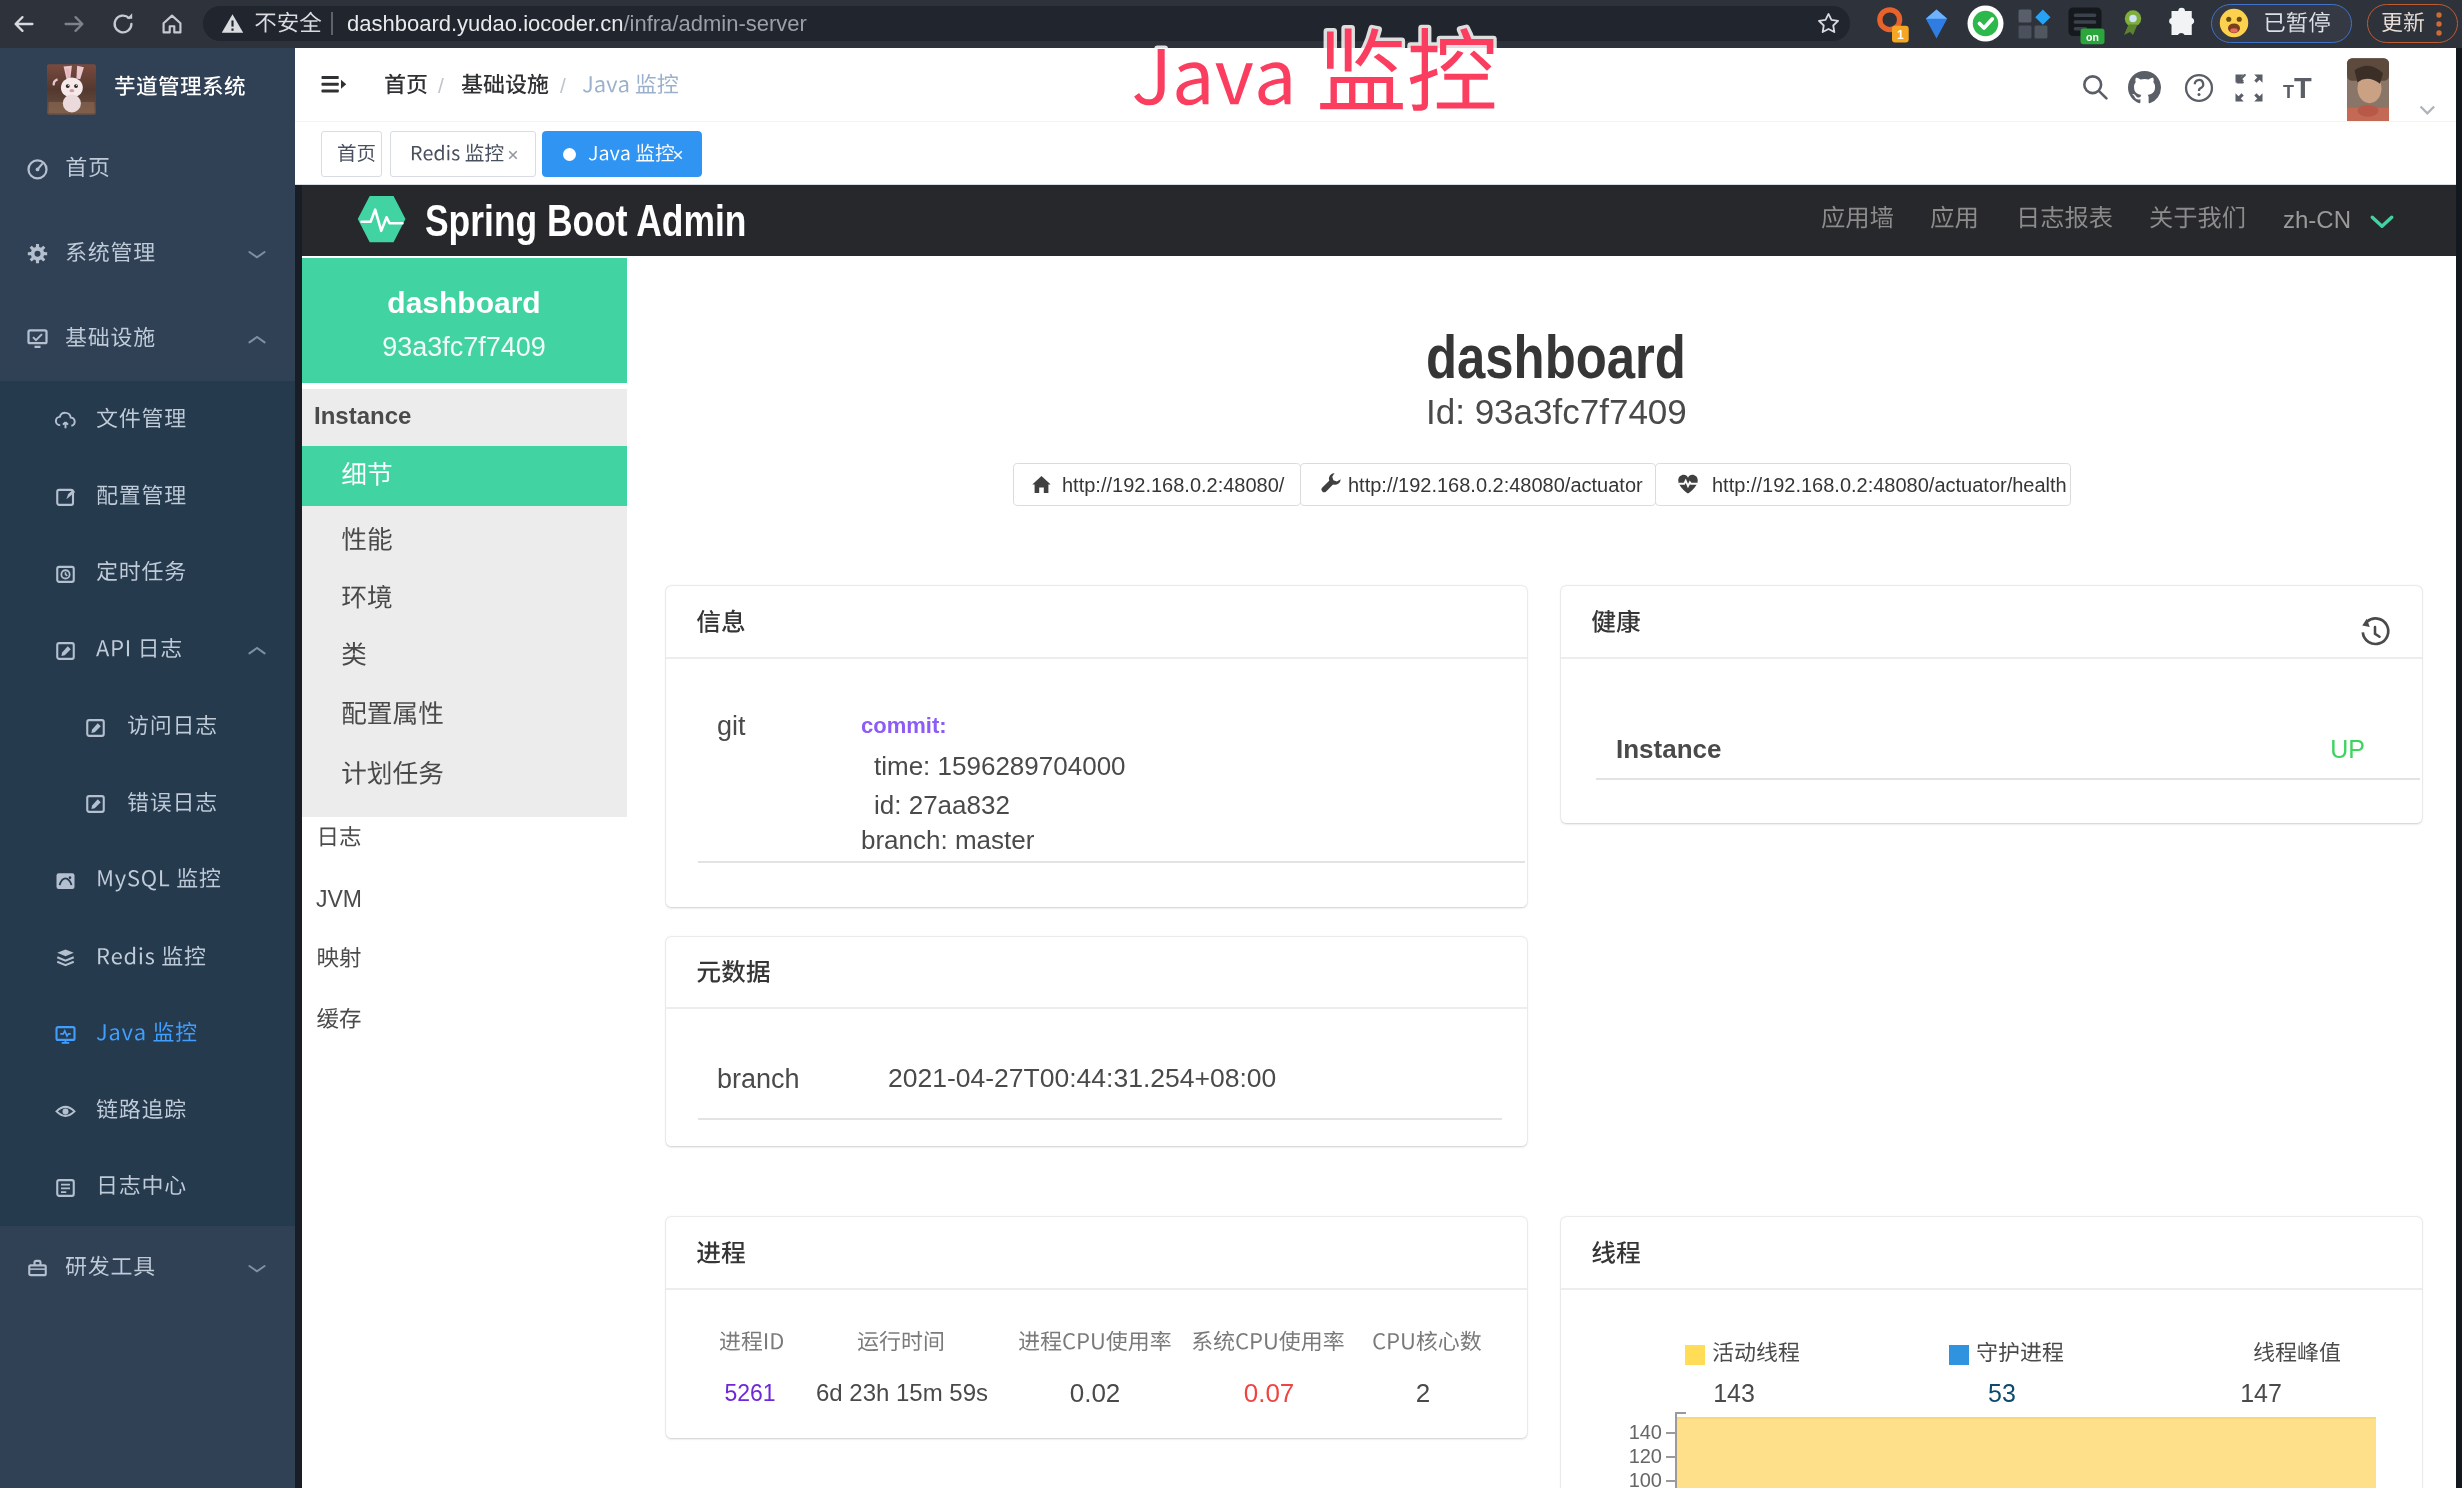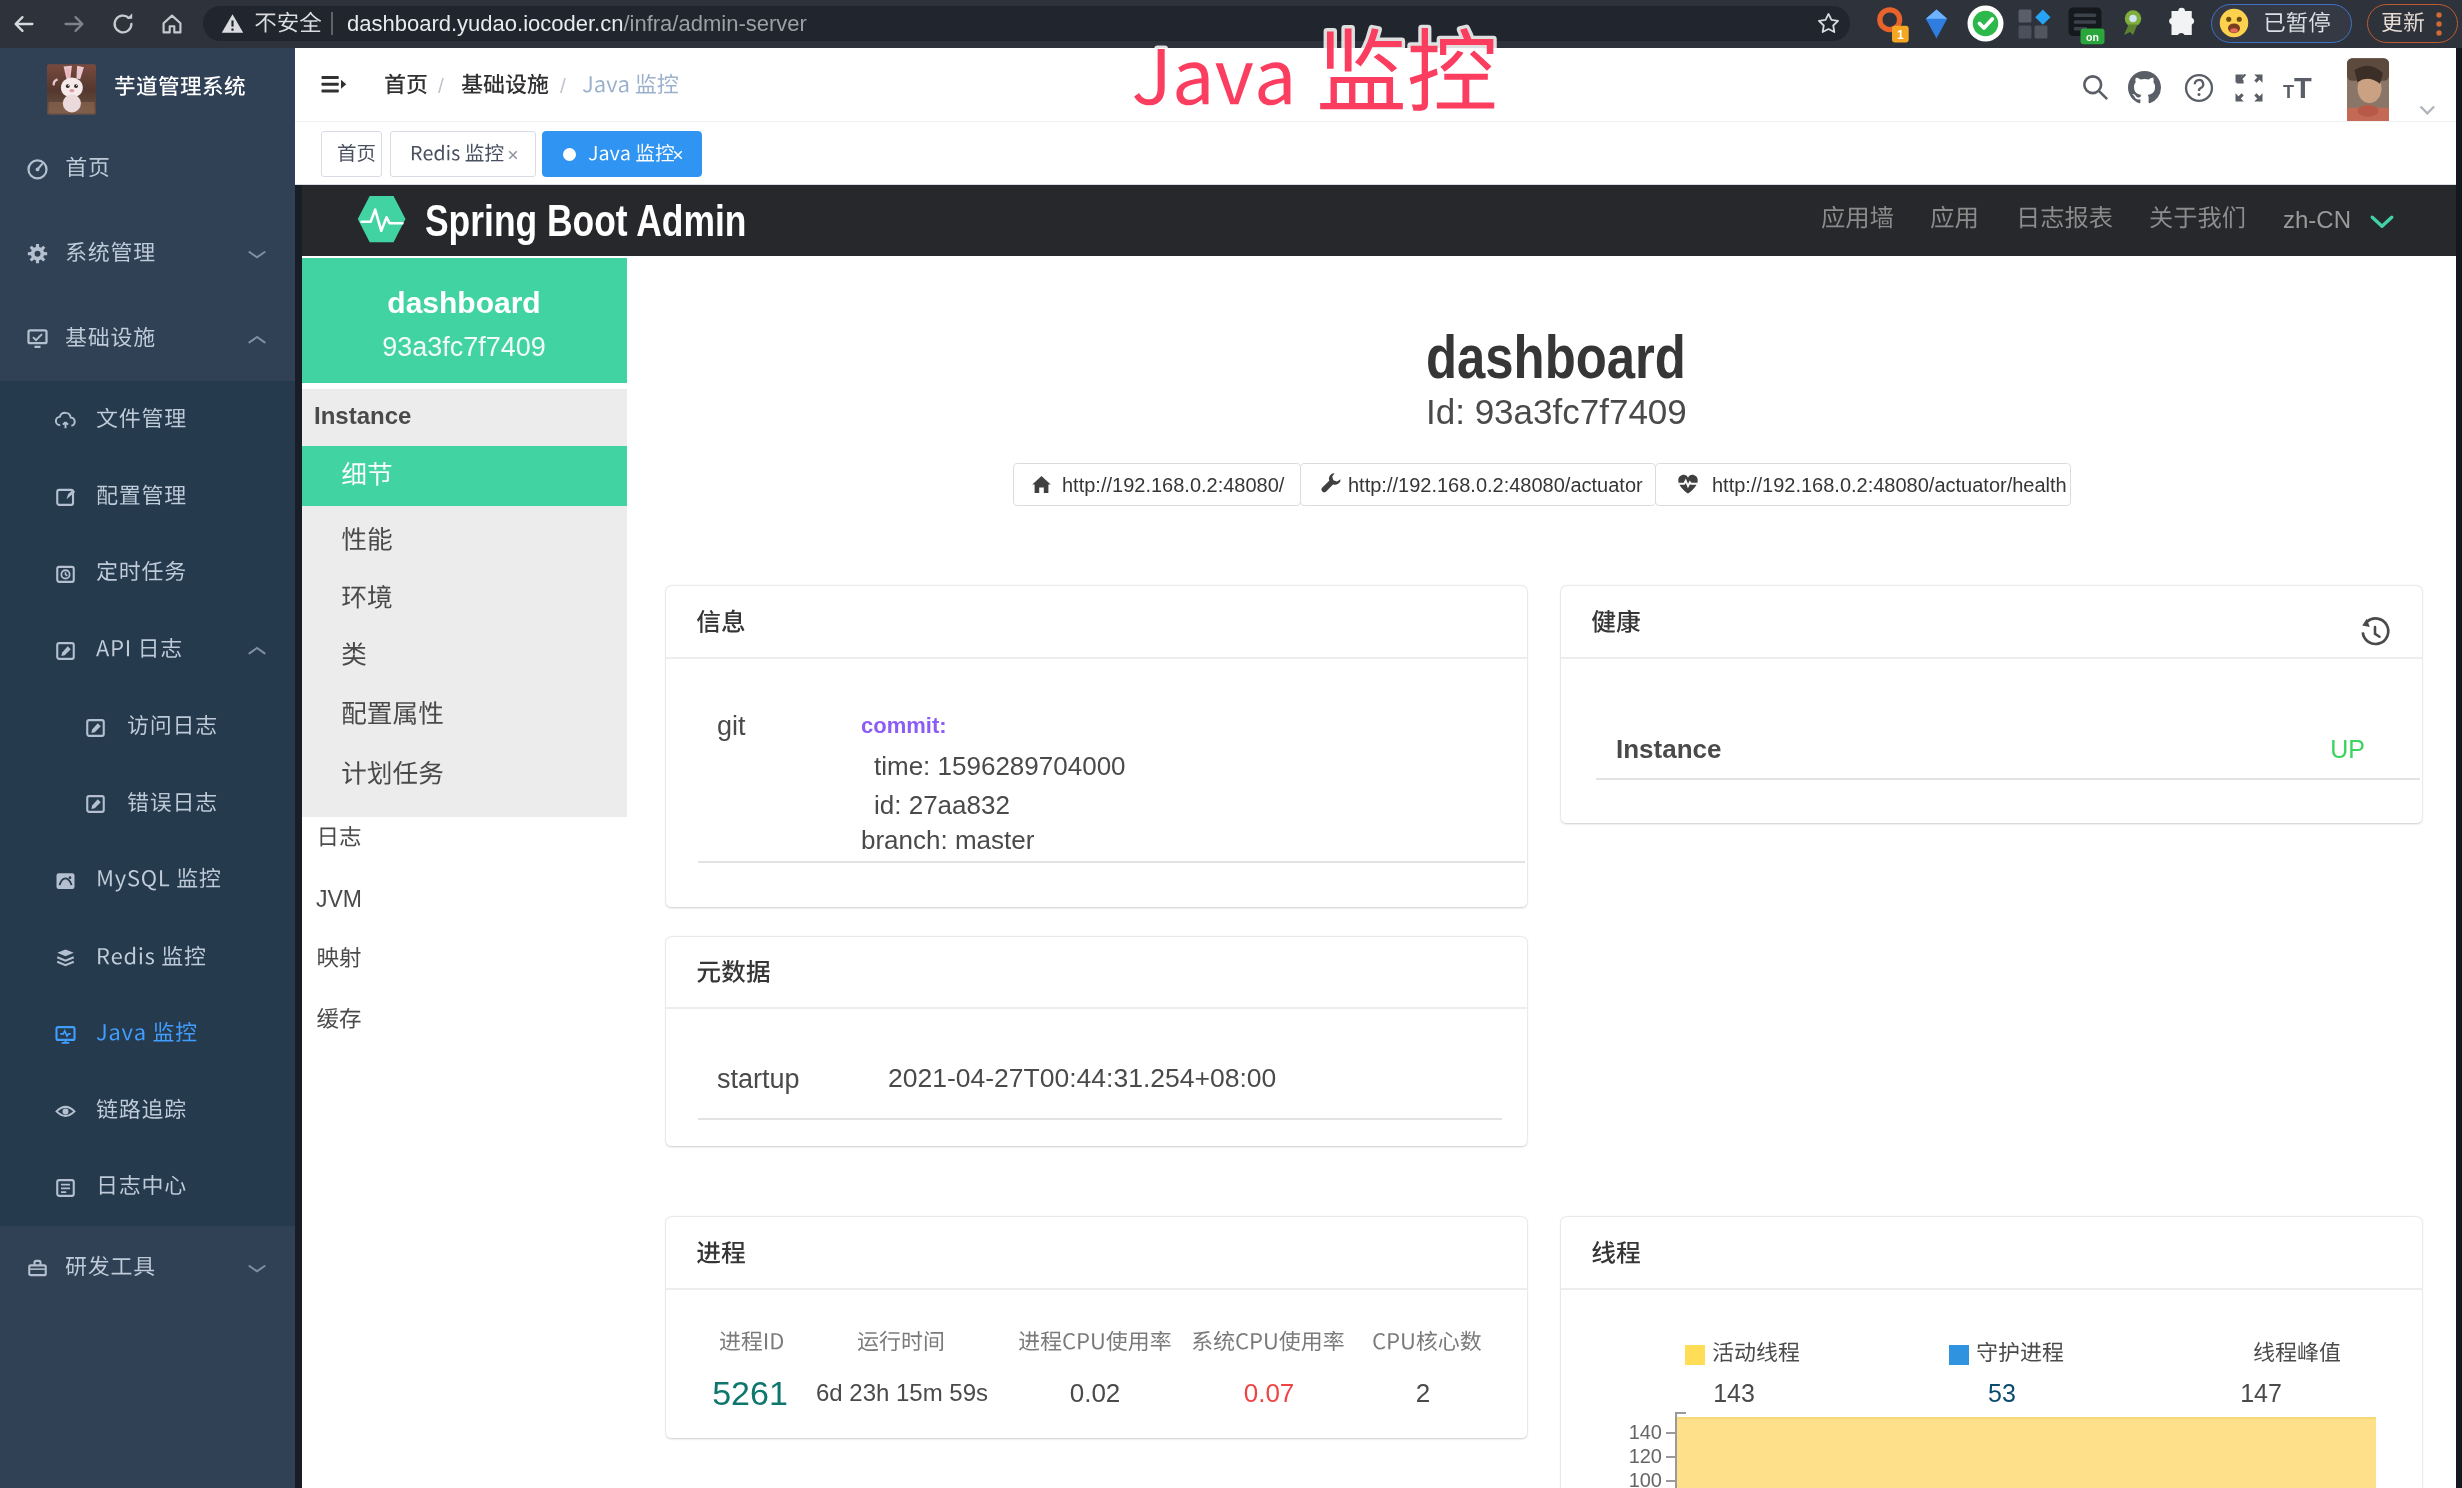--- a/index.html
+++ b/index.html
@@ -411,21 +411,21 @@
     <path d="M21 12v9l6 4" fill="none" stroke="#4a4a4a" stroke-width="3.4" stroke-linecap="round"></path>
   </svg>
 <div class="abs" style="left:1616px;top:749px;margin-top:-16px;font-size:26px;line-height:32px;color:#4a4a4a;font-weight:700;white-space:nowrap;">Instance</div>
 <div class="abs" style="left:2365px;transform:translateX(-100%);top:749px;margin-top:-15px;font-size:25px;line-height:31px;color:#3bd45e;font-weight:400;white-space:nowrap;">UP</div>
 <div class="abs" style="left:1596px;top:778px;width:824px;height:1.5px;background:#e3e3e3;"></div>
 <div class="abs" style="left:666px;top:937px;width:861px;height:209px;background:#fff;border-radius:5.3px;box-shadow:0 0.8px 2.3px rgba(10,10,10,0.18), 0 0 0 0.8px rgba(10,10,10,0.04);"></div>
 <svg style="position:absolute;left:696px;top:959px;overflow:visible;" width="75" height="30" viewBox="0 0 99 40">
     <path fill="#363636" d="M4.8 3.6V6.7H28.3V3.6ZM1.8 12.8V15.8H9.9C9.4 21.7 8.3 26.6 1.3 29.2C2 29.8 2.9 31 3.3 31.7C11.1 28.6 12.6 22.8 13.2 15.8H18.9V26.9C18.9 30.2 19.8 31.3 23.1 31.3C23.8 31.3 26.8 31.3 27.5 31.3C30.6 31.3 31.4 29.6 31.8 23.8C30.9 23.6 29.6 23 28.8 22.5C28.7 27.4 28.5 28.3 27.3 28.3C26.5 28.3 24.1 28.3 23.6 28.3C22.3 28.3 22.1 28.1 22.1 26.9V15.8H31.2V12.8Z M47.4 1.7C46.8 3 45.8 4.9 45 6L47 7C47.9 5.9 48.9 4.3 50 2.8ZM35.6 2.8C36.5 4.2 37.3 6 37.6 7.1L39.9 6.1C39.6 4.9 38.7 3.2 37.9 1.9ZM46 20.8C45.3 22.2 44.4 23.5 43.3 24.6C42.2 24.1 41.1 23.5 40 23L41.2 20.8ZM36.2 24.1C37.8 24.7 39.5 25.5 41.1 26.4C39.1 27.7 36.7 28.7 34.2 29.2C34.7 29.8 35.3 30.9 35.6 31.6C38.6 30.8 41.3 29.6 43.7 27.8C44.7 28.4 45.6 29 46.4 29.5L48.2 27.5C47.5 27 46.6 26.5 45.7 25.9C47.4 24 48.7 21.6 49.5 18.7L47.9 18.1L47.4 18.2H42.5L43.1 16.7L40.4 16.2C40.1 16.8 39.9 17.5 39.5 18.2H35.2V20.8H38.2C37.6 22 36.8 23.1 36.2 24.1ZM41.1 1.2V7.2H34.6V9.7H40.2C38.5 11.6 36.2 13.4 34.1 14.3C34.6 14.9 35.3 15.9 35.7 16.6C37.6 15.6 39.5 14 41.1 12.3V15.8H44V11.6C45.5 12.7 47.2 14.1 47.9 14.8L49.6 12.6C48.9 12.2 46.5 10.7 44.9 9.7H50.6V7.2H44V1.2ZM53.5 1.4C52.7 7.2 51.2 12.8 48.6 16.3C49.3 16.7 50.5 17.7 51 18.2C51.7 17.1 52.4 15.9 53 14.6C53.7 17.5 54.5 20.1 55.6 22.5C53.8 25.5 51.3 27.8 47.9 29.4C48.4 30 49.2 31.3 49.5 31.9C52.8 30.2 55.3 28.1 57.2 25.4C58.7 28 60.7 30 63.2 31.5C63.6 30.8 64.5 29.6 65.2 29.1C62.6 27.7 60.5 25.4 58.8 22.5C60.5 19.2 61.6 15.2 62.3 10.3H64.4V7.5H55.3C55.7 5.6 56.1 3.7 56.4 1.8ZM59.4 10.3C58.9 13.7 58.2 16.7 57.3 19.2C56.2 16.5 55.3 13.5 54.8 10.3Z M82 21.3V31.8H84.7V30.7H93.9V31.7H96.8V21.3H90.6V17.6H97.6V14.9H90.6V11.6H96.6V2.6H78.8V12.6C78.8 17.8 78.6 25 75.2 30.1C75.9 30.4 77.2 31.3 77.7 31.8C80.4 28 81.4 22.4 81.7 17.6H87.6V21.3ZM81.9 5.3H93.7V8.9H81.9ZM81.9 11.6H87.6V14.9H81.8L81.9 12.6ZM84.7 28.1V23.9H93.9V28.1ZM71.1 1.2V7.7H67.3V10.6H71.1V17.2L66.9 18.4L67.6 21.4L71.1 20.3V28.1C71.1 28.5 71 28.6 70.6 28.6C70.2 28.6 69 28.6 67.7 28.6C68 29.4 68.4 30.8 68.5 31.5C70.6 31.5 71.9 31.4 72.8 30.9C73.7 30.4 74 29.6 74 28.1V19.4L77.6 18.3L77.3 15.4L74 16.4V10.6H77.6V7.7H74V1.2Z"></path>
   </svg>
 <div class="abs" style="left:666px;top:1007px;width:861px;height:1.5px;background:#ededed;"></div>
-<div class="abs" style="left:717px;top:1079px;margin-top:-16.7px;font-size:27px;line-height:34px;color:#4a4a4a;font-weight:400;white-space:nowrap;">startup</div>
+<div class="abs" style="left:717px;top:1079px;margin-top:-16.7px;font-size:27px;line-height:34px;color:#4a4a4a;font-weight:400;white-space:nowrap;">branch</div>
 <div class="abs" style="left:888px;top:1079px;margin-top:-16.7px;font-size:26.5px;line-height:33px;color:#4a4a4a;font-weight:400;white-space:nowrap;">2021-04-27T00:44:31.254+08:00</div>
 <div class="abs" style="left:698px;top:1118px;width:804px;height:1.5px;background:#e3e3e3;"></div>
 <div class="abs" style="left:666px;top:1217px;width:861px;height:221px;background:#fff;border-radius:5.3px;box-shadow:0 0.8px 2.3px rgba(10,10,10,0.18), 0 0 0 0.8px rgba(10,10,10,0.04);"></div>
 <svg style="position:absolute;left:696px;top:1240px;overflow:visible;" width="50" height="30" viewBox="0 0 66 40">
     <path fill="#363636" d="M2.4 3.6C4.2 5.2 6.4 7.6 7.4 9.1L9.8 7.2C8.7 5.7 6.4 3.4 4.6 1.8ZM23.5 2V7H18.7V1.9H15.6V7H11.2V10H15.6V13.1C15.6 13.9 15.6 14.6 15.6 15.4H11V18.4H15.2C14.7 20.6 13.6 22.8 11.5 24.5C12.1 24.9 13.3 26.1 13.7 26.7C16.5 24.6 17.8 21.5 18.3 18.4H23.5V26.4H26.5V18.4H31.3V15.4H26.5V10H30.6V7H26.5V2ZM18.7 10H23.5V15.4H18.7C18.7 14.6 18.7 13.9 18.7 13.2ZM8.8 13.1H1.6V16H5.8V24.9C4.4 25.5 2.7 26.9 1.1 28.6L3.1 31.5C4.6 29.4 6.1 27.4 7.2 27.4C8 27.4 9 28.4 10.5 29.3C12.8 30.7 15.6 31.1 19.7 31.1C23 31.1 28.7 30.9 31.1 30.7C31.1 29.8 31.6 28.3 32 27.5C28.7 27.9 23.6 28.1 19.9 28.1C16.1 28.1 13.2 27.9 11.1 26.6C10.1 26.1 9.4 25.5 8.8 25.1Z M51.1 5.1H60.1V10.6H51.1ZM48.2 2.5V13.2H63.1V2.5ZM47.8 21.9V24.6H54V28.2H45.7V31H64.9V28.2H57.1V24.6H63.4V21.9H57.1V18.4H64.2V15.7H47.1V18.4H54V21.9ZM44.6 1.6C42.1 2.7 37.9 3.7 34.2 4.3C34.6 4.9 35 6 35.1 6.7C36.5 6.5 38.1 6.3 39.6 6V10.5H34.5V13.4H39.2C37.9 16.9 35.8 20.9 33.8 23.2C34.3 23.9 35 25.2 35.3 26.1C36.9 24.2 38.3 21.4 39.6 18.3V31.8H42.6V18.1C43.6 19.4 44.7 21 45.2 21.9L47 19.4C46.4 18.6 43.5 15.7 42.6 14.9V13.4H46.5V10.5H42.6V5.3C44.1 4.9 45.5 4.5 46.8 4Z"></path>
   </svg>
 <div class="abs" style="left:666px;top:1288px;width:861px;height:1.5px;background:#ededed;"></div>
 <svg style="position:absolute;left:719px;top:1330px;overflow:visible;" width="65" height="26.5" viewBox="0 0 86 35">
     <path fill="#7a7a7a" d="M2.3 3C3.9 4.4 5.9 6.5 6.8 7.9L8.5 6.5C7.5 5.2 5.5 3.2 3.9 1.8ZM20.9 1.8V6.4H16.1V1.8H13.9V6.4H9.8V8.5H13.9V11.9L13.9 13.7H9.7V15.8H13.7C13.2 18 12.3 20.2 10.1 21.8C10.6 22.1 11.4 22.9 11.7 23.4C14.2 21.4 15.4 18.6 15.8 15.8H20.9V23.2H23.1V15.8H27.4V13.7H23.1V8.5H26.8V6.4H23.1V1.8ZM16.1 8.5H20.9V13.7H16L16.1 11.9ZM7.6 11.7H1.5V13.7H5.5V22C4.1 22.5 2.6 23.8 1.1 25.5L2.6 27.4C4.1 25.5 5.5 23.8 6.5 23.8C7.1 23.8 8 24.7 9.3 25.5C11.3 26.7 13.7 27.1 17.3 27.1C20 27.1 25.3 26.9 27.3 26.8C27.3 26.1 27.7 25.1 28 24.5C25.1 24.8 20.8 25.1 17.3 25.1C14.1 25.1 11.6 24.9 9.7 23.7C8.8 23.1 8.1 22.5 7.6 22.2Z M44.4 4.3H53.2V9.6H44.4ZM42.4 2.4V11.5H55.3V2.4ZM42 19.5V21.3H47.7V25.1H40V27.1H56.9V25.1H49.8V21.3H55.7V19.5H49.8V15.9H56.3V14H41.3V15.9H47.7V19.5ZM39.5 1.6C37.3 2.6 33.5 3.4 30.2 3.9C30.5 4.4 30.8 5.1 30.9 5.6C32.2 5.4 33.7 5.2 35.1 4.9V9.3H30.4V11.4H34.9C33.7 14.7 31.7 18.5 29.8 20.5C30.2 21.1 30.7 21.9 30.9 22.5C32.4 20.7 34 17.9 35.1 14.9V27.8H37.3V15.3C38.3 16.5 39.4 18.1 39.9 18.9L41.2 17.2C40.7 16.5 38.1 13.9 37.3 13.2V11.4H40.9V9.3H37.3V4.4C38.7 4.1 39.9 3.7 41 3.2Z M60.9 25.5H63.6V4.3H60.9Z M69.4 25.5H74.8C81.3 25.5 84.7 21.5 84.7 14.8C84.7 8 81.3 4.3 74.7 4.3H69.4ZM72.1 23.3V6.4H74.5C79.5 6.4 82 9.4 82 14.8C82 20.2 79.5 23.3 74.5 23.3Z"></path>
   </svg>
@@ -434,21 +434,21 @@
   </svg>
 <svg style="position:absolute;left:1018px;top:1330px;overflow:visible;" width="154" height="26.5" viewBox="0 0 203 35">
     <path fill="#7a7a7a" d="M2.3 3C3.9 4.4 5.9 6.5 6.8 7.9L8.5 6.5C7.5 5.2 5.5 3.2 3.9 1.8ZM20.9 1.8V6.4H16.1V1.8H13.9V6.4H9.8V8.5H13.9V11.9L13.9 13.7H9.7V15.8H13.7C13.2 18 12.3 20.2 10.1 21.8C10.6 22.1 11.4 22.9 11.7 23.4C14.2 21.4 15.4 18.6 15.8 15.8H20.9V23.2H23.1V15.8H27.4V13.7H23.1V8.5H26.8V6.4H23.1V1.8ZM16.1 8.5H20.9V13.7H16L16.1 11.9ZM7.6 11.7H1.5V13.7H5.5V22C4.1 22.5 2.6 23.8 1.1 25.5L2.6 27.4C4.1 25.5 5.5 23.8 6.5 23.8C7.1 23.8 8 24.7 9.3 25.5C11.3 26.7 13.7 27.1 17.3 27.1C20 27.1 25.3 26.9 27.3 26.8C27.3 26.1 27.7 25.1 28 24.5C25.1 24.8 20.8 25.1 17.3 25.1C14.1 25.1 11.6 24.9 9.7 23.7C8.8 23.1 8.1 22.5 7.6 22.2Z M44.4 4.3H53.2V9.6H44.4ZM42.4 2.4V11.5H55.3V2.4ZM42 19.5V21.3H47.7V25.1H40V27.1H56.9V25.1H49.8V21.3H55.7V19.5H49.8V15.9H56.3V14H41.3V15.9H47.7V19.5ZM39.5 1.6C37.3 2.6 33.5 3.4 30.2 3.9C30.5 4.4 30.8 5.1 30.9 5.6C32.2 5.4 33.7 5.2 35.1 4.9V9.3H30.4V11.4H34.9C33.7 14.7 31.7 18.5 29.8 20.5C30.2 21.1 30.7 21.9 30.9 22.5C32.4 20.7 34 17.9 35.1 14.9V27.8H37.3V15.3C38.3 16.5 39.4 18.1 39.9 18.9L41.2 17.2C40.7 16.5 38.1 13.9 37.3 13.2V11.4H40.9V9.3H37.3V4.4C38.7 4.1 39.9 3.7 41 3.2Z M68.9 25.9C71.7 25.9 73.8 24.8 75.5 22.9L74 21.1C72.6 22.6 71.1 23.5 69 23.5C65 23.5 62.4 20.2 62.4 14.8C62.4 9.5 65.1 6.2 69.1 6.2C71 6.2 72.4 7 73.5 8.2L74.9 6.5C73.7 5.1 71.7 3.9 69.1 3.9C63.7 3.9 59.7 8 59.7 14.9C59.7 21.8 63.6 25.9 68.9 25.9Z M79.4 25.5H82.1V17.1H85.6C90.3 17.1 93.4 15 93.4 10.5C93.4 5.9 90.2 4.3 85.5 4.3H79.4ZM82.1 14.9V6.4H85.1C88.9 6.4 90.8 7.4 90.8 10.5C90.8 13.5 89 14.9 85.3 14.9Z M105.3 25.9C109.6 25.9 113 23.6 113 16.8V4.3H110.4V16.8C110.4 21.9 108.1 23.5 105.3 23.5C102.5 23.5 100.4 21.9 100.4 16.8V4.3H97.7V16.8C97.7 23.6 101 25.9 105.3 25.9Z M133.1 1.3V4.4H125.1V6.4H133.1V9.2H125.9V17.3H133C132.8 18.9 132.4 20.4 131.4 21.7C129.9 20.6 128.6 19.3 127.7 17.8L125.9 18.4C127 20.3 128.4 21.9 130.1 23.2C128.8 24.4 126.8 25.4 124 26.1C124.5 26.6 125.1 27.4 125.3 27.9C128.4 27 130.4 25.8 131.9 24.4C134.9 26.2 138.5 27.3 142.7 27.9C142.9 27.3 143.5 26.4 144 25.9C139.8 25.5 136.1 24.4 133.2 22.9C134.4 21.1 134.9 19.3 135.1 17.3H142.7V9.2H135.3V6.4H143.7V4.4H135.3V1.3ZM127.9 11H133.1V14.1L133.1 15.4H127.9ZM135.3 11H140.6V15.4H135.2L135.3 14.1ZM123.8 1.1C122.1 5.5 119.3 9.8 116.4 12.6C116.8 13.1 117.4 14.2 117.6 14.7C118.7 13.6 119.8 12.4 120.8 10.9V28H122.9V7.8C124 5.8 125 3.8 125.9 1.7Z M149.2 3.2V13.7C149.2 17.8 148.9 22.9 145.7 26.6C146.2 26.8 147.1 27.6 147.4 28C149.6 25.5 150.6 22.2 151 18.9H158.3V27.6H160.5V18.9H168.3V24.9C168.3 25.4 168.1 25.6 167.6 25.6C167 25.6 165 25.7 163 25.6C163.3 26.2 163.6 27.1 163.8 27.7C166.5 27.7 168.2 27.7 169.2 27.3C170.1 27 170.5 26.3 170.5 24.9V3.2ZM151.4 5.3H158.3V9.9H151.4ZM168.3 5.3V9.9H160.5V5.3ZM151.4 12H158.3V16.9H151.2C151.3 15.8 151.4 14.7 151.4 13.7ZM168.3 12V16.9H160.5V12Z M197.8 6.9C196.8 8 195 9.6 193.7 10.6L195.3 11.7C196.6 10.7 198.3 9.3 199.6 8ZM175.4 15.7 176.5 17.5C178.4 16.6 180.8 15.3 183 14.1L182.6 12.4C179.9 13.7 177.2 15 175.4 15.7ZM176.2 8.1C177.8 9.1 179.7 10.6 180.6 11.6L182.2 10.2C181.2 9.3 179.3 7.9 177.7 7ZM193.4 13.7C195.4 14.9 197.9 16.6 199.1 17.8L200.7 16.5C199.5 15.3 196.9 13.6 194.9 12.5ZM175.2 19.7V21.7H187.1V27.8H189.4V21.7H201.3V19.7H189.4V17.3H187.1V19.7ZM186.4 1.5C186.8 2.2 187.3 3 187.7 3.8H175.8V5.8H186.5C185.6 7.2 184.6 8.4 184.2 8.7C183.8 9.3 183.4 9.6 183 9.7C183.2 10.1 183.5 11.1 183.6 11.5C184 11.3 184.6 11.2 188 10.9C186.6 12.4 185.3 13.5 184.8 13.9C183.8 14.8 183 15.3 182.4 15.4C182.6 15.9 182.9 16.9 183 17.3C183.6 17 184.6 16.9 192.2 16.1C192.6 16.7 192.9 17.2 193 17.7L194.8 16.9C194.2 15.6 192.7 13.5 191.4 12L189.7 12.7C190.2 13.2 190.7 13.9 191.2 14.5L186 15C188.6 12.9 191.1 10.4 193.5 7.7L191.7 6.7C191.1 7.5 190.4 8.3 189.7 9.1L186 9.3C186.9 8.3 187.9 7 188.7 5.8H201.1V3.8H190.3C189.9 2.9 189.2 1.8 188.5 1Z"></path>
   </svg>
 <svg style="position:absolute;left:1191px;top:1330px;overflow:visible;" width="154" height="26.5" viewBox="0 0 203 35">
     <path fill="#7a7a7a" d="M8.3 19C6.8 21.1 4.4 23.3 2 24.6C2.6 25 3.5 25.7 3.9 26.1C6.1 24.5 8.7 22.2 10.5 19.8ZM18.4 20C20.9 21.9 23.8 24.5 25.3 26.2L27.1 24.9C25.6 23.2 22.6 20.6 20.2 18.9ZM19.3 12.6C20 13.3 20.8 14.2 21.6 15L8.8 15.8C13.2 13.7 17.6 11 21.9 7.8L20.2 6.4C18.8 7.6 17.2 8.7 15.7 9.8L8.6 10.1C10.6 8.6 12.8 6.8 14.7 4.8C18.5 4.4 22 3.9 24.8 3.2L23.3 1.4C18.6 2.6 10.2 3.3 3.1 3.7C3.3 4.2 3.6 5 3.7 5.6C6.2 5.5 8.9 5.3 11.6 5C9.7 7 7.6 8.8 6.8 9.3C6 9.9 5.3 10.3 4.7 10.4C4.9 11 5.2 11.9 5.3 12.4C5.9 12.1 6.8 12 12.7 11.7C10.2 13.2 8.1 14.4 7.1 14.8C5.3 15.7 4 16.3 3.1 16.4C3.3 17 3.7 18 3.7 18.4C4.6 18.1 5.7 18 13.7 17.3V24.9C13.7 25.3 13.6 25.4 13.1 25.4C12.6 25.4 11 25.4 9.3 25.3C9.6 26 10 26.9 10.1 27.5C12.2 27.5 13.7 27.5 14.6 27.1C15.6 26.8 15.9 26.2 15.9 25V17.2L23.1 16.6C23.9 17.6 24.6 18.5 25.1 19.3L26.9 18.2C25.7 16.4 23.2 13.8 20.9 11.8Z M49.2 15.3V24.5C49.2 26.6 49.7 27.3 51.8 27.3C52.2 27.3 53.9 27.3 54.3 27.3C56.1 27.3 56.6 26.2 56.8 22.2C56.2 22.1 55.4 21.7 54.9 21.3C54.8 24.8 54.7 25.3 54.1 25.3C53.7 25.3 52.4 25.3 52.1 25.3C51.5 25.3 51.4 25.3 51.4 24.5V15.3ZM43.8 15.4C43.6 21.1 42.9 24.2 38.2 26C38.7 26.4 39.3 27.2 39.6 27.8C44.8 25.6 45.7 21.9 45.9 15.4ZM30.2 24 30.7 26.1C33.3 25.3 36.7 24.2 40 23.1L39.6 21.3C36.1 22.3 32.6 23.4 30.2 24ZM46.3 1.6C46.8 2.8 47.5 4.4 47.8 5.4H40.8V7.3H46C44.7 9.1 42.7 11.8 42 12.4C41.5 13 40.8 13.2 40.2 13.3C40.5 13.8 40.9 14.9 40.9 15.4C41.8 15.1 43 14.9 53.5 13.9C54 14.7 54.4 15.5 54.7 16.1L56.5 15.1C55.7 13.4 53.8 10.6 52.2 8.6L50.5 9.5C51.1 10.3 51.8 11.3 52.4 12.2L44.4 12.9C45.7 11.3 47.4 9 48.6 7.3H56.5V5.4H48.1L50 4.8C49.6 3.9 48.9 2.3 48.3 1.1ZM30.7 13.3C31.2 13 31.8 12.9 35.3 12.4C34.1 14.2 32.9 15.7 32.4 16.2C31.5 17.3 30.8 18 30.2 18.1C30.4 18.7 30.8 19.8 30.9 20.2C31.5 19.9 32.5 19.5 39.7 18C39.6 17.5 39.6 16.7 39.7 16.1L34.2 17.1C36.4 14.6 38.6 11.5 40.4 8.4L38.5 7.2C37.9 8.3 37.3 9.4 36.6 10.4L33.1 10.8C34.9 8.3 36.7 5.1 38 2.1L35.8 1C34.5 4.6 32.4 8.3 31.7 9.3C31 10.2 30.5 10.9 30 11C30.2 11.6 30.6 12.8 30.7 13.3Z M68.9 25.9C71.7 25.9 73.8 24.8 75.5 22.9L74 21.1C72.6 22.6 71.1 23.5 69 23.5C65 23.5 62.4 20.2 62.4 14.8C62.4 9.5 65.1 6.2 69.1 6.2C71 6.2 72.4 7 73.5 8.2L74.9 6.5C73.7 5.1 71.7 3.9 69.1 3.9C63.7 3.9 59.7 8 59.7 14.9C59.7 21.8 63.6 25.9 68.9 25.9Z M79.4 25.5H82.1V17.1H85.6C90.3 17.1 93.4 15 93.4 10.5C93.4 5.9 90.2 4.3 85.5 4.3H79.4ZM82.1 14.9V6.4H85.1C88.9 6.4 90.8 7.4 90.8 10.5C90.8 13.5 89 14.9 85.3 14.9Z M105.3 25.9C109.6 25.9 113 23.6 113 16.8V4.3H110.4V16.8C110.4 21.9 108.1 23.5 105.3 23.5C102.5 23.5 100.4 21.9 100.4 16.8V4.3H97.7V16.8C97.7 23.6 101 25.9 105.3 25.9Z M133.1 1.3V4.4H125.1V6.4H133.1V9.2H125.9V17.3H133C132.8 18.9 132.4 20.4 131.4 21.7C129.9 20.6 128.6 19.3 127.7 17.8L125.9 18.4C127 20.3 128.4 21.9 130.1 23.2C128.8 24.4 126.8 25.4 124 26.1C124.5 26.6 125.1 27.4 125.3 27.9C128.4 27 130.4 25.8 131.9 24.4C134.9 26.2 138.5 27.3 142.7 27.9C142.9 27.3 143.5 26.4 144 25.9C139.8 25.5 136.1 24.4 133.2 22.9C134.4 21.1 134.9 19.3 135.1 17.3H142.7V9.2H135.3V6.4H143.7V4.4H135.3V1.3ZM127.9 11H133.1V14.1L133.1 15.4H127.9ZM135.3 11H140.6V15.4H135.2L135.3 14.1ZM123.8 1.1C122.1 5.5 119.3 9.8 116.4 12.6C116.8 13.1 117.4 14.2 117.6 14.7C118.7 13.6 119.8 12.4 120.8 10.9V28H122.9V7.8C124 5.8 125 3.8 125.9 1.7Z M149.2 3.2V13.7C149.2 17.8 148.9 22.9 145.7 26.6C146.2 26.8 147.1 27.6 147.4 28C149.6 25.5 150.6 22.2 151 18.9H158.3V27.6H160.5V18.9H168.3V24.9C168.3 25.4 168.1 25.6 167.6 25.6C167 25.6 165 25.7 163 25.6C163.3 26.2 163.6 27.1 163.8 27.7C166.5 27.7 168.2 27.7 169.2 27.3C170.1 27 170.5 26.3 170.5 24.9V3.2ZM151.4 5.3H158.3V9.9H151.4ZM168.3 5.3V9.9H160.5V5.3ZM151.4 12H158.3V16.9H151.2C151.3 15.8 151.4 14.7 151.4 13.7ZM168.3 12V16.9H160.5V12Z M197.8 6.9C196.8 8 195 9.6 193.7 10.6L195.3 11.7C196.6 10.7 198.3 9.3 199.6 8ZM175.4 15.7 176.5 17.5C178.4 16.6 180.8 15.3 183 14.1L182.6 12.4C179.9 13.7 177.2 15 175.4 15.7ZM176.2 8.1C177.8 9.1 179.7 10.6 180.6 11.6L182.2 10.2C181.2 9.3 179.3 7.9 177.7 7ZM193.4 13.7C195.4 14.9 197.9 16.6 199.1 17.8L200.7 16.5C199.5 15.3 196.9 13.6 194.9 12.5ZM175.2 19.7V21.7H187.1V27.8H189.4V21.7H201.3V19.7H189.4V17.3H187.1V19.7ZM186.4 1.5C186.8 2.2 187.3 3 187.7 3.8H175.8V5.8H186.5C185.6 7.2 184.6 8.4 184.2 8.7C183.8 9.3 183.4 9.6 183 9.7C183.2 10.1 183.5 11.1 183.6 11.5C184 11.3 184.6 11.2 188 10.9C186.6 12.4 185.3 13.5 184.8 13.9C183.8 14.8 183 15.3 182.4 15.4C182.6 15.9 182.9 16.9 183 17.3C183.6 17 184.6 16.9 192.2 16.1C192.6 16.7 192.9 17.2 193 17.7L194.8 16.9C194.2 15.6 192.7 13.5 191.4 12L189.7 12.7C190.2 13.2 190.7 13.9 191.2 14.5L186 15C188.6 12.9 191.1 10.4 193.5 7.7L191.7 6.7C191.1 7.5 190.4 8.3 189.7 9.1L186 9.3C186.9 8.3 187.9 7 188.7 5.8H201.1V3.8H190.3C189.9 2.9 189.2 1.8 188.5 1Z"></path>
   </svg>
 <svg style="position:absolute;left:1372px;top:1330px;overflow:visible;" width="110" height="26.5" viewBox="0 0 145 35">
     <path fill="#7a7a7a" d="M10.9 25.9C13.7 25.9 15.8 24.8 17.5 22.9L16 21.1C14.6 22.6 13.1 23.5 11 23.5C7 23.5 4.4 20.2 4.4 14.8C4.4 9.5 7.1 6.2 11.1 6.2C13 6.2 14.4 7 15.5 8.2L16.9 6.5C15.7 5.1 13.7 3.9 11.1 3.9C5.7 3.9 1.7 8 1.7 14.9C1.7 21.8 5.6 25.9 10.9 25.9Z M21.4 25.5H24.1V17.1H27.6C32.3 17.1 35.4 15 35.4 10.5C35.4 5.9 32.2 4.3 27.5 4.3H21.4ZM24.1 14.9V6.4H27.1C30.9 6.4 32.8 7.4 32.8 10.5C32.8 13.5 31 14.9 27.3 14.9Z M47.3 25.9C51.6 25.9 55 23.6 55 16.8V4.3H52.4V16.8C52.4 21.9 50.1 23.5 47.3 23.5C44.5 23.5 42.4 21.9 42.4 16.8V4.3H39.7V16.8C39.7 23.6 43 25.9 47.3 25.9Z M82.7 14.8C80.2 19.7 74.6 23.9 67.9 26.1C68.3 26.5 68.9 27.3 69.1 27.9C72.8 26.6 76 24.8 78.8 22.6C80.7 24.2 82.9 26.2 84 27.6L85.7 26.1C84.5 24.8 82.3 22.9 80.3 21.3C82.2 19.6 83.7 17.7 84.9 15.6ZM75.5 1.7C76.2 2.8 76.7 4.1 77 5.1H69.4V7.1H74.9C74 8.8 72.3 11.5 71.7 12.1C71.3 12.6 70.5 12.8 69.9 12.9C70.1 13.4 70.4 14.4 70.5 15C71 14.8 71.9 14.6 77.1 14.2C74.9 16.4 72.2 18.4 69.3 19.7C69.7 20.1 70.3 20.9 70.6 21.4C75.7 18.9 80.1 14.8 82.6 10.3L80.5 9.6C80.1 10.5 79.5 11.4 78.8 12.3L73.9 12.6C74.9 11 76.3 8.8 77.3 7.1H85.5V5.1H78.9L79.3 5C79.1 3.9 78.3 2.3 77.6 1ZM63.3 1.2V6.8H59.5V8.8H63.2C62.3 12.8 60.5 17.4 58.7 19.8C59.1 20.3 59.7 21.3 59.9 21.9C61.1 20.1 62.4 17.1 63.3 14V27.8H65.4V12.6C66.2 14.1 67.1 15.8 67.5 16.7L68.8 15.1C68.3 14.3 66.2 11 65.4 10V8.8H68.7V6.8H65.4V1.2Z M95.3 9.3V23.6C95.3 26.5 96.3 27.3 99.4 27.3C100 27.3 104.5 27.3 105.2 27.3C108.5 27.3 109.2 25.7 109.5 20.2C108.9 20 108 19.6 107.4 19.2C107.2 24.2 107 25.3 105.2 25.3C104.1 25.3 100.3 25.3 99.6 25.3C97.9 25.3 97.6 25 97.6 23.6V9.3ZM90.7 11.4C90.2 14.9 89.3 19.4 88 22.4L90.2 23.3C91.4 20.2 92.3 15.3 92.8 11.8ZM108.8 11.5C110.5 14.9 112.1 19.5 112.6 22.5L114.8 21.6C114.2 18.6 112.5 14.2 110.9 10.7ZM96.7 3.6C99.4 5.5 102.9 8.4 104.5 10.2L106.1 8.6C104.4 6.8 100.9 4 98.2 2.2Z M128.6 1.7C128.1 2.8 127.2 4.6 126.4 5.6L127.9 6.3C128.6 5.3 129.6 3.9 130.4 2.5ZM118.3 2.5C119.1 3.7 119.9 5.3 120.1 6.4L121.8 5.6C121.5 4.6 120.7 3 119.9 1.9ZM127.7 18C127 19.5 126.1 20.8 125 21.9C123.9 21.3 122.7 20.8 121.7 20.3C122.1 19.6 122.5 18.8 122.9 18ZM119 21.1C120.4 21.6 122 22.4 123.4 23.1C121.6 24.4 119.3 25.4 117 25.9C117.3 26.3 117.8 27.1 118 27.6C120.7 26.9 123.1 25.8 125.2 24.1C126.2 24.6 127 25.2 127.7 25.7L129.1 24.3C128.4 23.8 127.6 23.3 126.6 22.8C128.2 21.1 129.4 19.1 130.1 16.6L128.9 16.1L128.6 16.2H123.8L124.5 14.6L122.5 14.3C122.3 14.9 122 15.5 121.7 16.2H117.8V18H120.8C120.2 19.1 119.6 20.2 119 21.1ZM123.2 1.1V6.6H117.2V8.4H122.6C121.2 10.2 118.9 12 116.9 12.9C117.3 13.3 117.8 14.1 118.1 14.6C119.9 13.6 121.8 12 123.2 10.3V13.8H125.3V9.9C126.6 10.9 128.4 12.2 129.1 12.9L130.4 11.3C129.7 10.8 127.1 9.2 125.7 8.4H131.2V6.6H125.3V1.1ZM134 1.4C133.3 6.5 132 11.4 129.7 14.4C130.2 14.7 131 15.4 131.4 15.7C132.1 14.7 132.8 13.4 133.3 12C134 14.8 134.8 17.5 135.9 19.7C134.3 22.5 132 24.6 128.8 26.2C129.3 26.6 129.9 27.5 130.1 27.9C133 26.3 135.3 24.3 137 21.8C138.4 24.2 140.2 26.2 142.5 27.6C142.8 27 143.5 26.3 144 25.9C141.5 24.6 139.6 22.4 138.1 19.8C139.7 16.8 140.7 13.2 141.3 8.8H143.3V6.8H135C135.4 5.2 135.7 3.5 136 1.7ZM139.2 8.8C138.8 12.2 138.1 15.1 137 17.5C135.9 14.9 135.1 11.9 134.6 8.8Z"></path>
   </svg>
-<div class="abs" style="left:750px;transform:translateX(-50%);top:1393px;margin-top:-15px;font-size:34px;line-height:31px;color:#0f766e;font-weight:400;white-space:nowrap;text-align:center;">5261</div>
+<div class="abs" style="left:750px;transform:translateX(-50%);top:1393px;margin-top:-15px;font-size:23px;line-height:31px;color:#6d28d9;font-weight:400;white-space:nowrap;text-align:center;">5261</div>
 <div class="abs" style="left:902px;transform:translateX(-50%);top:1393px;margin-top:-15px;font-size:24px;line-height:30px;color:#4a4a4a;font-weight:400;white-space:nowrap;">6d 23h 15m 59s</div>
 <div class="abs" style="left:1095px;transform:translateX(-50%);top:1393px;margin-top:-16px;font-size:26px;line-height:32px;color:#4a4a4a;font-weight:400;white-space:nowrap;">0.02</div>
 <div class="abs" style="left:1269px;transform:translateX(-50%);top:1393px;margin-top:-16px;font-size:26px;line-height:32px;color:#ef4444;font-weight:400;white-space:nowrap;">0.07</div>
 <div class="abs" style="left:1423px;transform:translateX(-50%);top:1393px;margin-top:-16px;font-size:26px;line-height:32px;color:#4a4a4a;font-weight:400;white-space:nowrap;">2</div>
 <div class="abs" style="left:1561px;top:1217px;width:861px;height:319px;background:#fff;border-radius:5.3px;box-shadow:0 0.8px 2.3px rgba(10,10,10,0.18), 0 0 0 0.8px rgba(10,10,10,0.04);"></div>
 <svg style="position:absolute;left:1591px;top:1240px;overflow:visible;" width="50" height="30" viewBox="0 0 66 40">
     <path fill="#363636" d="M1.7 27 2.3 30C5.4 29 9.4 27.7 13.3 26.5L12.8 23.9C8.7 25.1 4.5 26.3 1.7 27ZM23.3 3.3C24.8 4.2 26.8 5.5 27.8 6.4L29.6 4.5C28.6 3.6 26.6 2.4 25.1 1.6ZM2.4 15.2C2.9 14.9 3.7 14.8 7.2 14.4C5.9 16.2 4.8 17.7 4.2 18.2C3.2 19.5 2.4 20.3 1.7 20.4C2 21.2 2.5 22.6 2.6 23.2C3.4 22.8 4.6 22.4 12.8 20.8C12.7 20.2 12.7 19 12.8 18.2L6.9 19.2C9.3 16.4 11.6 13 13.6 9.6L11 8C10.4 9.2 9.7 10.5 9 11.6L5.4 11.9C7.4 9.2 9.2 5.9 10.6 2.6L7.7 1.3C6.4 5.1 4.1 9.3 3.3 10.3C2.6 11.4 2 12.1 1.4 12.3C1.7 13.1 2.2 14.6 2.4 15.2ZM28.9 17.5C27.7 19.3 26.2 21.1 24.4 22.6C23.9 21 23.5 19.2 23.2 17.2L31.3 15.6L30.8 12.9L22.8 14.4C22.7 13.2 22.6 11.9 22.5 10.6L30.4 9.4L29.9 6.6L22.3 7.8C22.2 5.6 22.1 3.4 22.2 1.1H19.1C19.1 3.5 19.2 5.9 19.3 8.2L14.3 9L14.8 11.8L19.5 11.1C19.6 12.4 19.7 13.7 19.8 14.9L13.6 16.1L14.1 18.9L20.2 17.7C20.6 20.2 21.1 22.5 21.7 24.5C19 26.3 15.8 27.7 12.5 28.7C13.2 29.4 14 30.5 14.4 31.3C17.4 30.2 20.2 28.9 22.8 27.2C24.1 30.1 25.8 31.7 28.1 31.7C30.5 31.7 31.4 30.7 31.9 26.8C31.3 26.5 30.3 25.8 29.7 25.1C29.5 27.9 29.2 28.7 28.4 28.7C27.3 28.7 26.2 27.5 25.3 25.4C27.8 23.5 29.9 21.3 31.5 18.7Z M51.1 5.1H60.1V10.6H51.1ZM48.2 2.5V13.2H63.1V2.5ZM47.8 21.9V24.6H54V28.2H45.7V31H64.9V28.2H57.1V24.6H63.4V21.9H57.1V18.4H64.2V15.7H47.1V18.4H54V21.9ZM44.6 1.6C42.1 2.7 37.9 3.7 34.2 4.3C34.6 4.9 35 6 35.1 6.7C36.5 6.5 38.1 6.3 39.6 6V10.5H34.5V13.4H39.2C37.9 16.9 35.8 20.9 33.8 23.2C34.3 23.9 35 25.2 35.3 26.1C36.9 24.2 38.3 21.4 39.6 18.3V31.8H42.6V18.1C43.6 19.4 44.7 21 45.2 21.9L47 19.4C46.4 18.6 43.5 15.7 42.6 14.9V13.4H46.5V10.5H42.6V5.3C44.1 4.9 45.5 4.5 46.8 4Z"></path>
   </svg>
 <div class="abs" style="left:1561px;top:1288px;width:861px;height:1.5px;background:#ededed;"></div>
 <div class="abs" style="left:1685px;top:1345px;width:20px;height:20px;background:#ffdd57;"></div>

